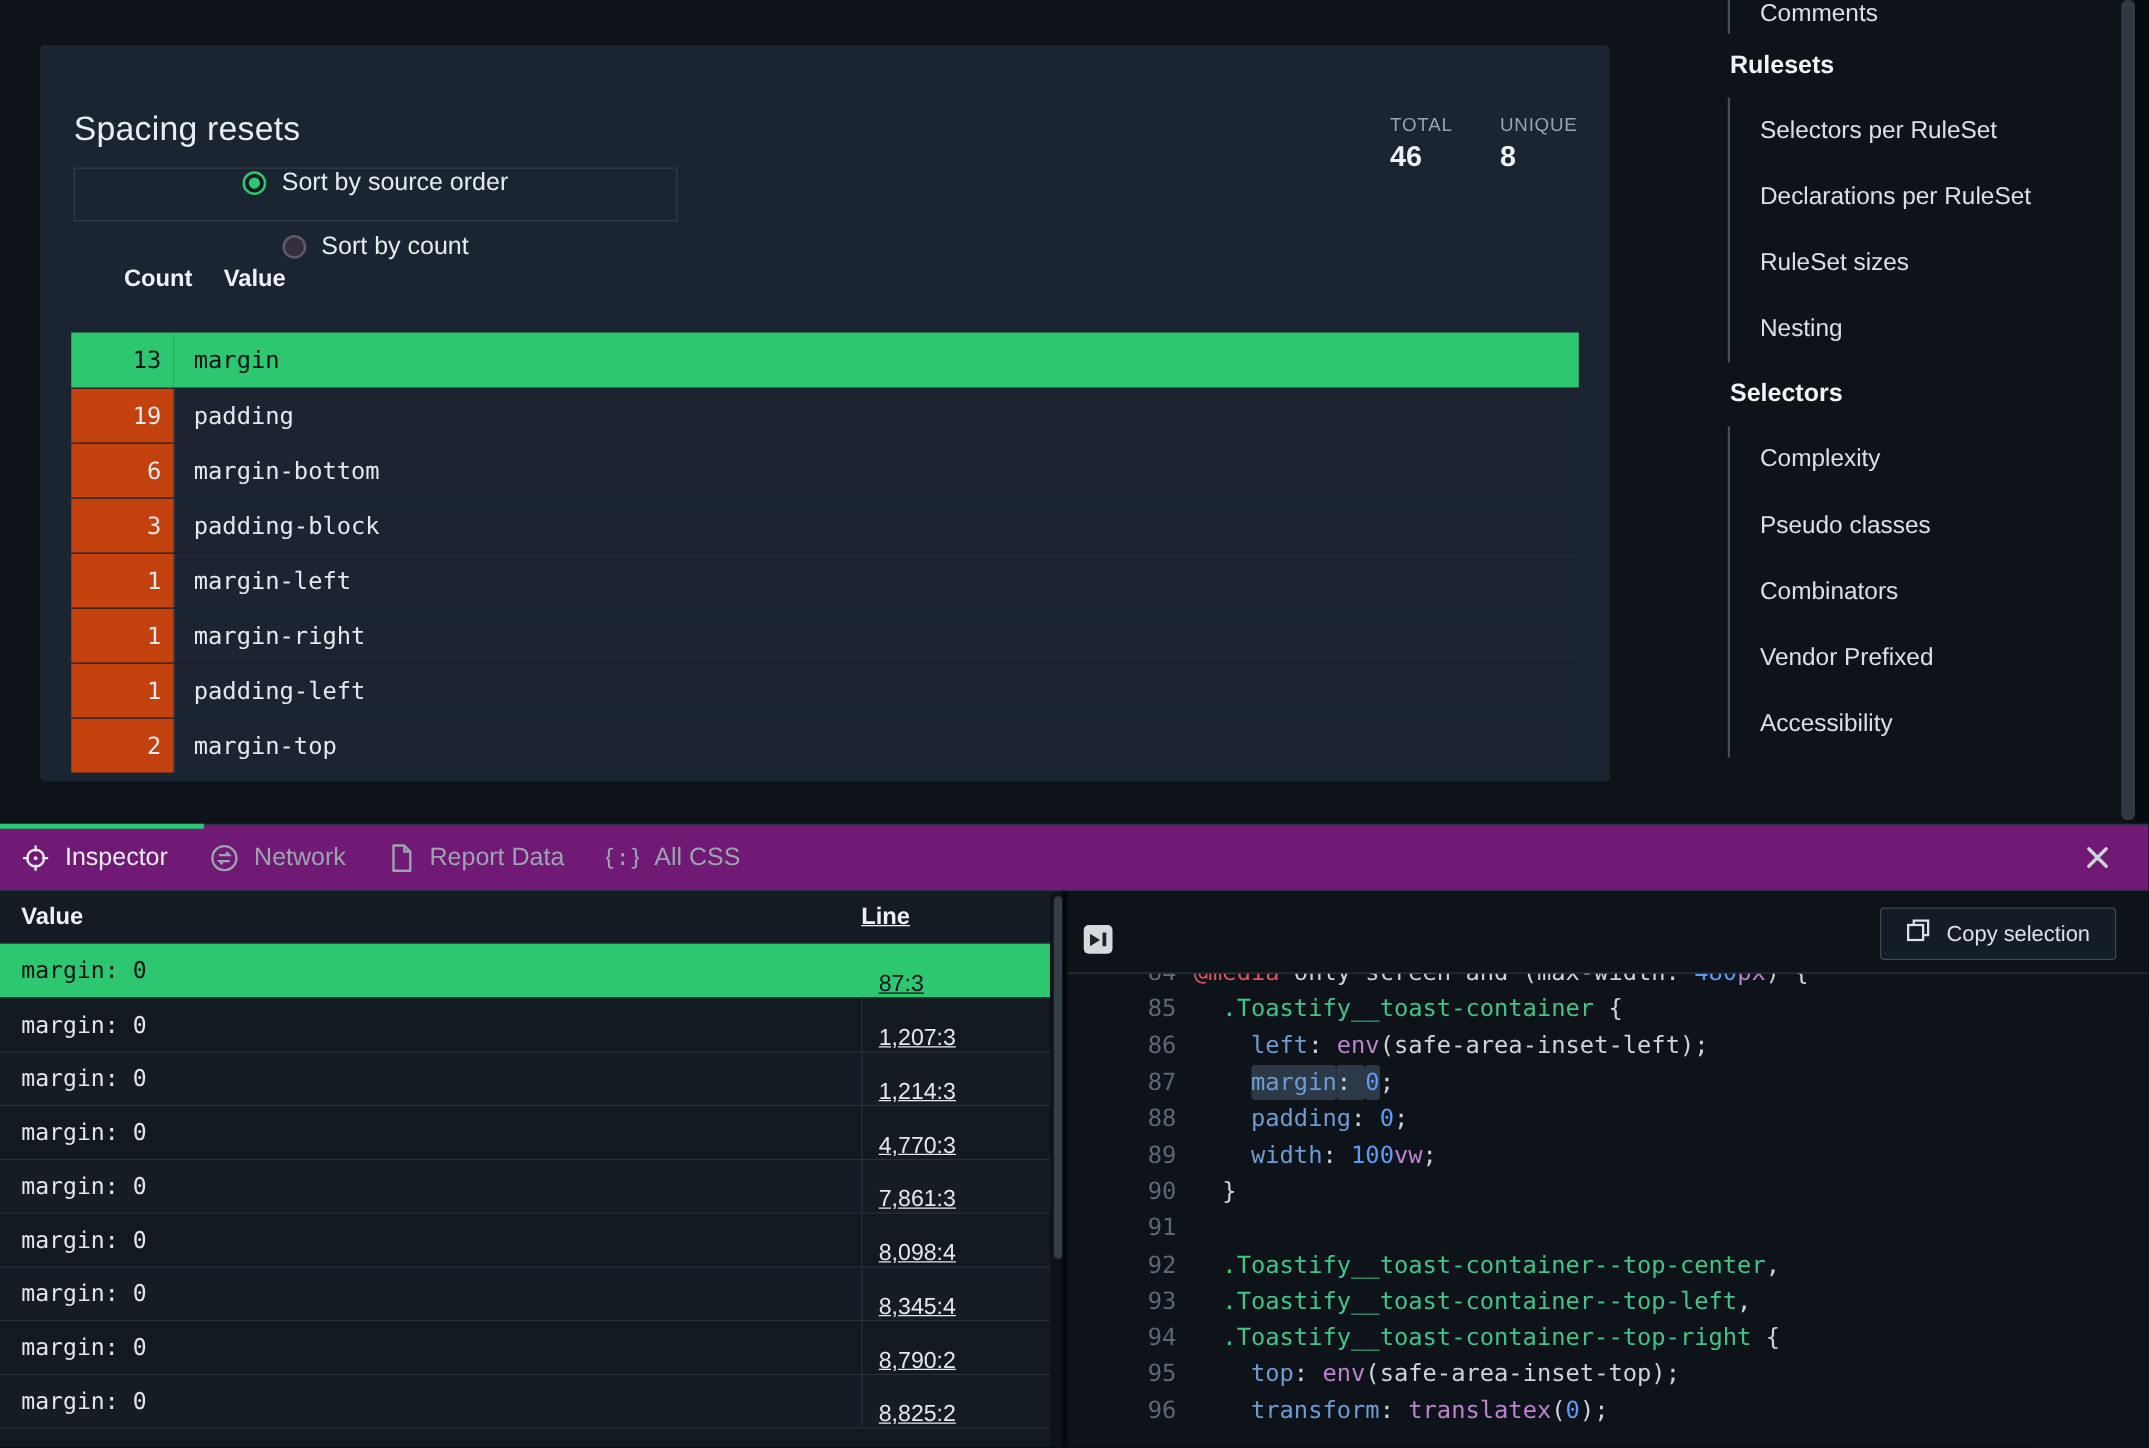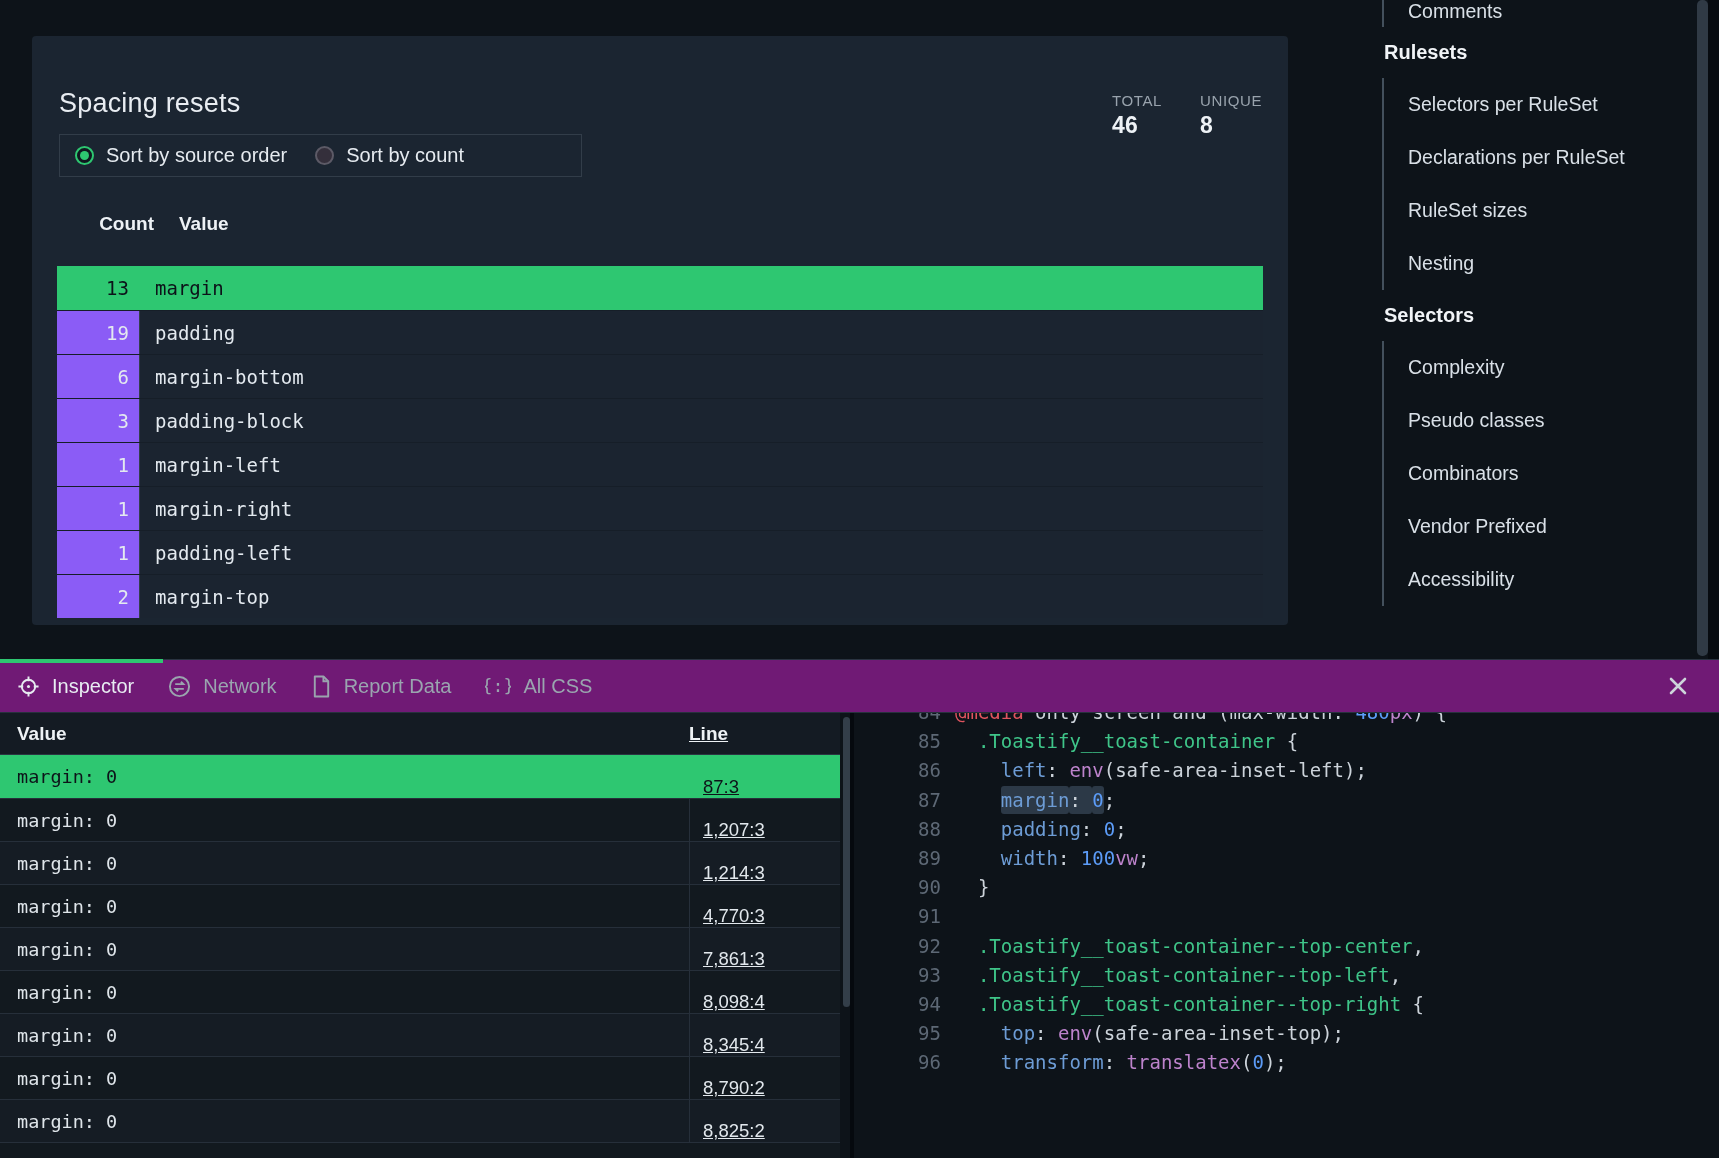--- a/index.html
+++ b/index.html
@@ -16,39 +16,39 @@
   }
   #card-title {
     position:absolute; left:27px; top:52px; font-size:27px; font-weight:500; color:#e9edf2;
     letter-spacing:.2px;
   }
   #card-stats { position:absolute; right:26px; top:56px; display:flex; gap:38px; }
   .stat { text-align:left; }
   .stat .stat-label { font-size:15px; color:#99a3ad; letter-spacing:.6px; }
   .stat .stat-value { font-size:23px; font-weight:bold; color:#eef2f6; margin-top:3px; }
   #sort-group {
-    position:absolute; left:27px; top:98px; width:523px; height:43px;
-    border:1px solid #323d49; display:flex; align-items:center; padding:0 15px; gap:28px;
+    position:absolute; left:27px; top:98px; width:483px; height:43px;
+    border:1px solid #323d49; display:flex; align-items:center; padding:0 15px; gap:28px;flex-direction:column;
   }
   .sort-option { display:flex; align-items:center; gap:12px; font-size:20px; color:#e6ebf0; }
   .radio { width:19px; height:19px; border-radius:50%; position:relative; flex:0 0 auto; }
   .radio.on  { border:2px solid #2ec771; background:#10181f; }
   .radio.on::after { content:""; position:absolute; left:3px; top:3px; width:9px; height:9px;
     border-radius:50%; background:#2ec771; }
   .radio.off { border:2px solid #5c5a66; background:#342f3b; }
   #spacing-table { position:absolute; left:25px; top:170px; width:1206px; }
   #spacing-head { display:flex; height:36px; align-items:center; font-weight:bold; font-size:19px; color:#eef2f6; }
   #spacing-head .h-count { width:97px; text-align:right; }
   #spacing-head .h-value { padding-left:25px; }
   #spacing-rows { margin-top:24px; }
   .s-row { display:flex; height:44px; align-items:stretch; font-family:"DejaVu Sans Mono", monospace; font-size:19px; }
   .s-row .c-count { width:82px; display:flex; align-items:center; justify-content:flex-end; padding-right:10px; }
   .s-row .c-value { flex:1; display:flex; align-items:center; padding-left:15px; border-left:1px solid #333e4b; }
   .s-row.odd  .c-count { background:#26303d; } .s-row.odd  .c-value { background:#202b37; }
-  .s-row.even .c-count { background:#8b5cf6; } .s-row.even .c-value { background:#1b2430; }
+  .s-row.even .c-count { background:#c2410c; } .s-row.even .c-value { background:#1b2430; }
   .s-row + .s-row { border-top:1px solid #161e28; }
   .s-row.sel .c-count, .s-row.sel .c-value { background:#2ec771; color:#0c1219; border-left-color:transparent; }
   
   #sidebar { position:absolute; left:1382px; top:0; width:310px; height:659px; overflow:hidden; }
   .side-group { border-left:2px solid #43505c; padding-left:24px; }
   .side-header { font-size:20px; font-weight:bold; color:#f1f4f7; padding:14px 0 14px 2px; }
   .side-item { font-size:19.5px; color:#d9e0e7; height:53px; display:flex; align-items:center; cursor:pointer; }
   .side-item.first-cut { height:27px; align-items:flex-start; }
   
   #main-scrollbar-track { position:absolute; right:0; top:0; width:11px; height:659px; background:#070b10; }
@@ -306,18 +306,33 @@
             <a>8,825:2</a>
           </div>
         </div>
         <div class="i-row"></div>
       </div>
   </div>
   <div id="inspector-scroll-thumb"></div>
   <div id="panel-divider"></div>
 
   <div id="code-panel">
+    <div id="code-toolbar">
+      <div id="expand-btn">
+        <span class="tri"></span>
+          <span class="bar"></span>
+      </div>
+      <div id="copy-btn">
+        <span>
+          <svg width="19" height="19" viewBox="0 0 19 19" fill="none">
+            <rect x="1.5" y="5" width="12" height="12" stroke="#dce2e8" stroke-width="1.8"></rect>
+            <path d="M6 5 V1.5 H17.5 V13 H14" stroke="#dce2e8" stroke-width="1.8" fill="none"></path>
+          </svg>
+        </span>
+        <span>Copy selection</span>
+      </div>
+    </div>
     <div id="code-area">
       <div id="code-lines"><div class="code-line"><span class="ln">84</span><span class="lc"><span class="tk-at">@media</span><span class="tk-plain"> only screen and (max-width: </span><span class="tk-num">480</span><span class="tk-fn">px</span><span class="tk-plain">) {</span></span></div><div class="code-line"><span class="ln">85</span><span class="lc"><span class="tk-sel">  .Toastify__toast-container</span><span class="tk-plain"> {</span></span></div><div class="code-line"><span class="ln">86</span><span class="lc"><span class="tk-prop">    left</span><span class="tk-plain">: </span><span class="tk-fn">env</span><span class="tk-plain">(safe-area-inset-left);</span></span></div><div class="code-line"><span class="ln">87</span><span class="lc"><span class="tk-plain">    </span><span class="tk-prop tk-hl">margin</span><span class="tk-plain tk-hl">: </span><span class="tk-num tk-hl">0</span><span class="tk-plain">;</span></span></div><div class="code-line"><span class="ln">88</span><span class="lc"><span class="tk-prop">    padding</span><span class="tk-plain">: </span><span class="tk-num">0</span><span class="tk-plain">;</span></span></div><div class="code-line"><span class="ln">89</span><span class="lc"><span class="tk-prop">    width</span><span class="tk-plain">: </span><span class="tk-num">100</span><span class="tk-fn">vw</span><span class="tk-plain">;</span></span></div><div class="code-line"><span class="ln">90</span><span class="lc"><span class="tk-plain">  }</span></span></div><div class="code-line"><span class="ln">91</span><span class="lc">&nbsp;</span></div><div class="code-line"><span class="ln">92</span><span class="lc"><span class="tk-sel">  .Toastify__toast-container--top-center</span><span class="tk-plain">,</span></span></div><div class="code-line"><span class="ln">93</span><span class="lc"><span class="tk-sel">  .Toastify__toast-container--top-left</span><span class="tk-plain">,</span></span></div><div class="code-line"><span class="ln">94</span><span class="lc"><span class="tk-sel">  .Toastify__toast-container--top-right</span><span class="tk-plain"> {</span></span></div><div class="code-line"><span class="ln">95</span><span class="lc"><span class="tk-prop">    top</span><span class="tk-plain">: </span><span class="tk-fn">env</span><span class="tk-plain">(safe-area-inset-top);</span></span></div><div class="code-line"><span class="ln">96</span><span class="lc"><span class="tk-prop">    transform</span><span class="tk-plain">: </span><span class="tk-fn">translatex</span><span class="tk-plain">(</span><span class="tk-num">0</span><span class="tk-plain">);</span></span></div></div>
     </div>
   </div>
 
 </div>
 
 </body></html>

